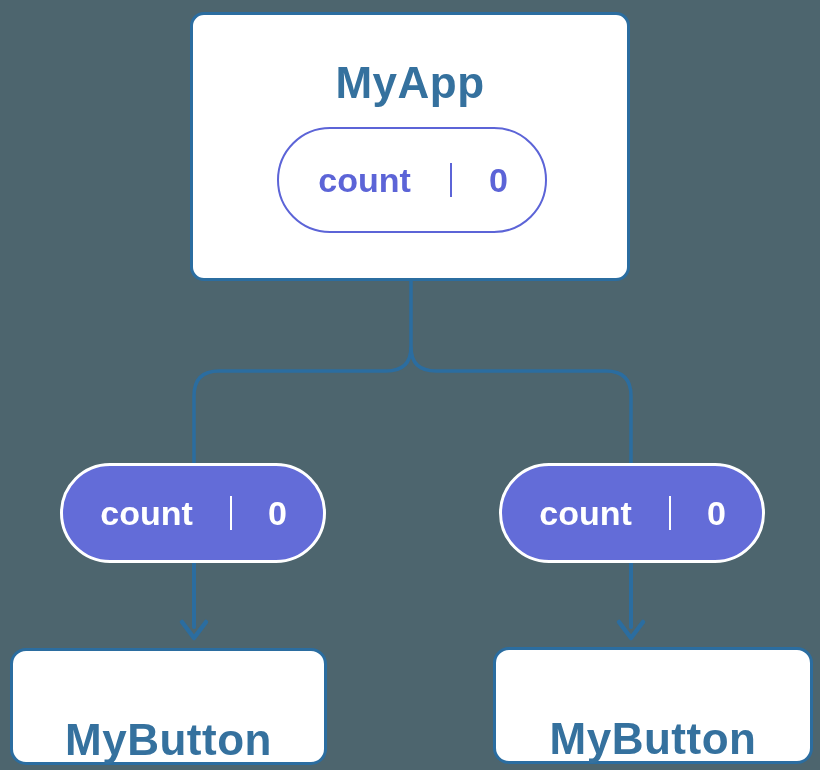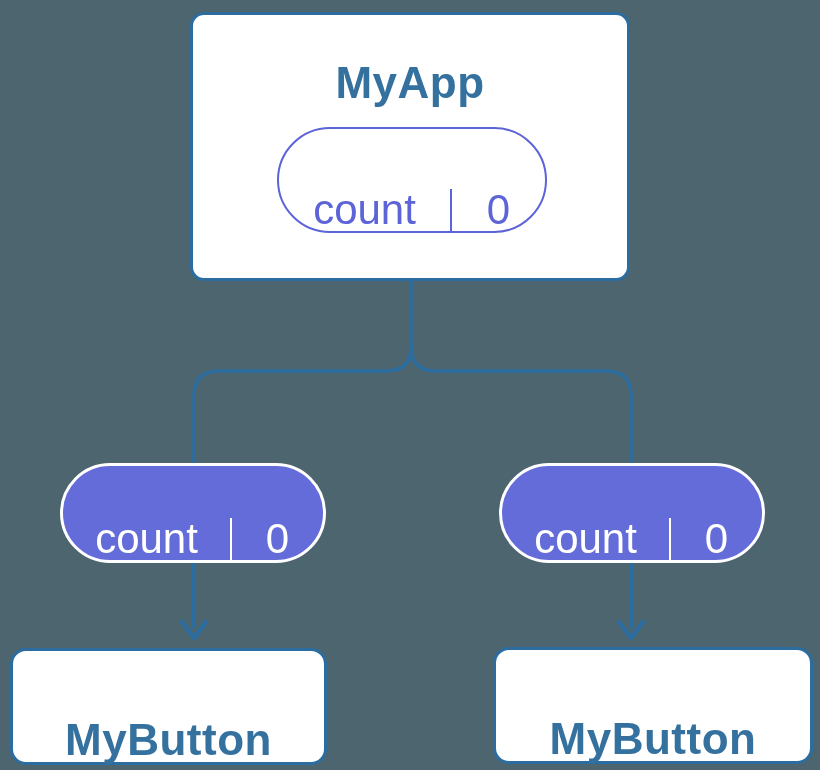--- a/index.html
+++ b/index.html
@@ -38,25 +38,26 @@
     line-height:1;
     letter-spacing:0.5px;
     text-align:center;
   }
   .app-card{left:190px;top:12px;width:440px;height:269px;}
   .app-card .card-title{position:absolute;left:0;right:0;top:46px;}
 
   .pill{
     position:absolute;
     display:flex;
-    align-items:flex-end;
+    align-items:center;
     border-radius:999px;
     overflow:hidden;
-    font-size:42px;
+    font-size:34px;
     line-height:1;
+    font-weight:bold;
   }
   .pill-label{flex:1;display:flex;align-items:center;justify-content:center;}
   .pill-value{display:flex;align-items:center;justify-content:center;}
 
   .pill-outline{
     left:84px;top:112px;width:270px;height:106px;
     background:var(--node-fill);
     border:2px solid var(--state-purple);
     color:var(--state-purple);
   }

